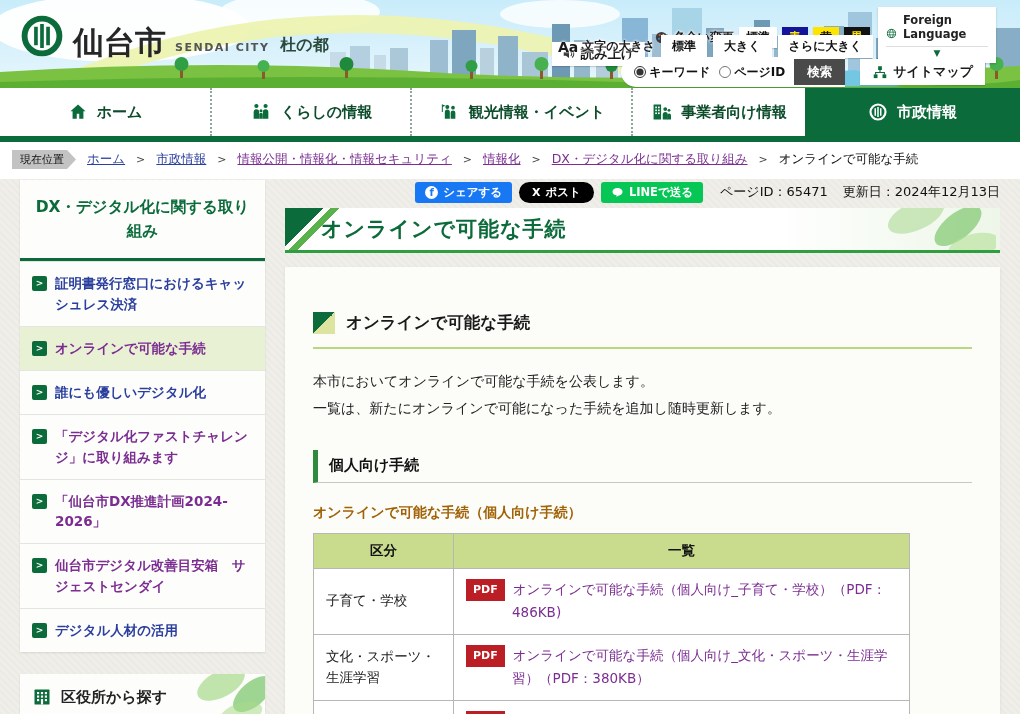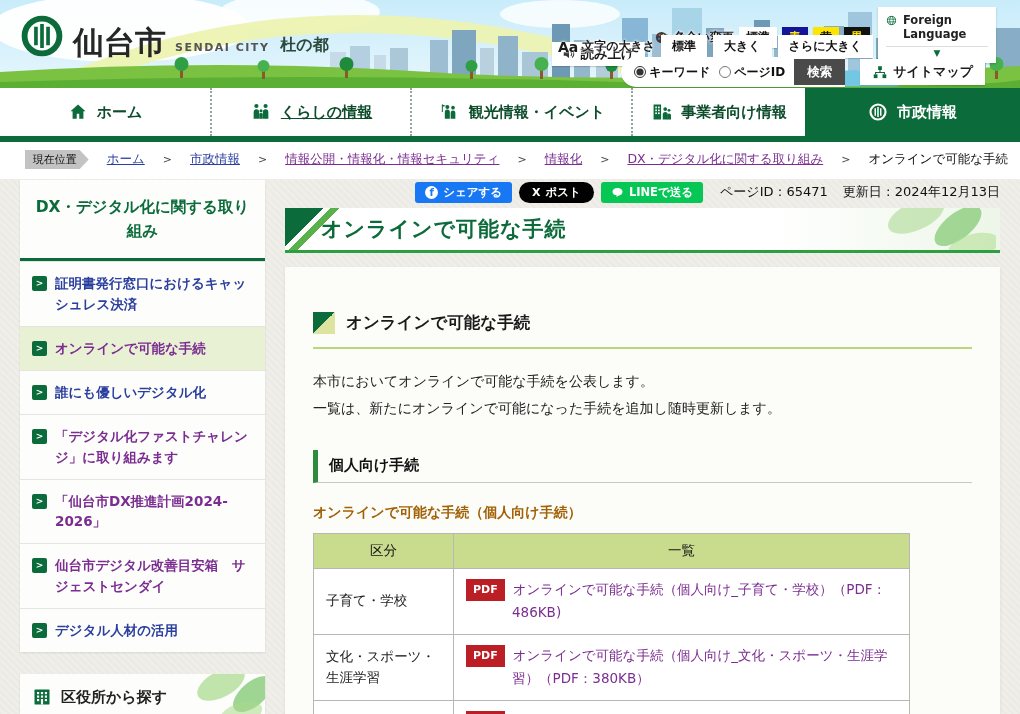--- a/index.html
+++ b/index.html
@@ -22,40 +22,40 @@
   .wbtn { background:#fff; display:flex; align-items:center; gap:5px; padding:3px 10px; font-weight:bold; color:#1b1b1b; box-shadow:0 1px 1px rgba(0,0,0,.15); }
   .color-group { display:flex; align-items:center; gap:5px; }
   .tool-label { font-weight:bold; color:#1b1b1b; text-shadow:0 0 3px #fff,0 0 3px #fff; display:flex; align-items:center; gap:4px; }
   .chip { padding:2px 7px; font-weight:bold; font-size:12px; box-shadow:0 1px 1px rgba(0,0,0,.15); }
   .chip-std { background:#fff; color:#111; }
   .chip-blue { background:#14149a; color:#ffe400; }
   .chip-yellow { background:#ffe400; color:#111; }
   .chip-black { background:#121212; color:#ffe400; }
   .size-chip { background:#fff; padding:3px 11px; font-weight:bold; color:#111; box-shadow:0 1px 1px rgba(0,0,0,.15); }
   .fl-box { position:absolute; top:7px; right:24px; width:118px; background:#fff; padding:6px 8px 3px; box-shadow:0 1px 2px rgba(0,0,0,.2); }
-  .fl-top { display:flex; align-items:flex-start; gap:6px; font-weight:bold; font-size:11.5px; color:#222; }
+  .fl-top { display:flex; align-items:flex-end; gap:6px; font-weight:bold; font-size:11.5px; color:#222; }
   .fl-caret { border-top:1px solid #ddd; margin-top:5px; text-align:center; color:#0b6b3a; font-size:9px; line-height:13px; }
   .search-pill { display:flex; align-items:center; background:#fff; border-radius:15px 0 0 15px; padding:2px 0 2px 13px; box-shadow:0 1px 1px rgba(0,0,0,.15); }
   .radio-lab { display:flex; align-items:center; gap:3px; font-weight:bold; margin-right:9px; color:#111; }
   .radio-lab input { width:12px; height:12px; accent-color:#333; }
   .search-input { width:148px; height:24px; border:1px solid #b9b9b9; font-size:12px; padding:0 7px; color:#333; }
   .search-btn { background:#4a4a4a; color:#fff; border:none; font-size:12.5px; font-weight:bold; height:26px; padding:0 13px; cursor:pointer; }
   .sitemap-btn { margin-left:15px; height:26px; padding:0 12px; font-size:13px; }
 
   
   .gnav { display:flex; background:#fff; height:48px; }
   .gnav-item { display:flex; align-items:center; justify-content:center; gap:9px; font-size:15px; font-weight:bold; color:#0d4d2c; border-left:2px dotted #8fa89a; }
   .gnav-item:first-child { border-left:none; }
-  .gi-home{width:210px;} .gi-living{width:200px;text-decoration:underline;} .gi-tour{width:221px;} .gi-biz{width:174px;} .gi-city{flex:1;}
+  .gi-home{width:210px;} .gi-living{width:200px;} .gi-tour{width:221px;} .gi-biz{width:174px;} .gi-city{flex:1;}
   .gnav-item.active { background:#0b6b3a; color:#fff; border-left:none; }
   .gnav-item svg { flex:none; }
   .gnav-bar { height:6px; background:#0b6b3a; }
 
   
-  .breadcrumb { background:#fff; padding:8px 12px 10px; font-size:12.5px; display:flex; align-items:center; gap:18px; white-space:nowrap; color:#333;justify-content:flex-end; }
+  .breadcrumb { background:#fff; padding:8px 12px 10px; font-size:12.5px; display:flex; align-items:center; gap:11px; white-space:nowrap; color:#333; }
   .crumb-label { background:#c3c3c3; color:#111; font-size:11px; padding:2px 12px 2px 8px; clip-path:polygon(0 0,86% 0,100% 50%,86% 100%,0 100%); flex:none; }
   .crumb-link { text-decoration:underline; }
   .c-blue { color:#2b3f9e; } .c-purple { color:#7b2d91; }
   .crumb-sep { color:#444; font-size:11px; }
   .crumb-cur { color:#111; }
 
   
   .body-area { display:flex; gap:20px; padding:1px 20px 0; align-items:flex-start;
     background:repeating-linear-gradient(45deg, rgba(0,0,0,.016) 0 2px, transparent 2px 5px), #efeee9; }
 
@@ -89,21 +89,21 @@
 
   .panel { background:#fcfcf9; margin-top:14px; padding:45px 28px 60px; box-shadow:0 1px 3px rgba(0,0,0,.08); min-height:470px; }
   .sec-head { display:flex; align-items:center; gap:11px; border-bottom:2px solid #b9d77c; padding-bottom:13px; }
   .sec-marker { flex:none; width:22px; height:22px; background:linear-gradient(135deg,#0b6b3a 0 50%,#dde4a0 50% 100%); }
   .sec-title { font-size:16.5px; font-weight:bold; color:#191919; }
   .paras { margin-top:19px; font-size:14px; color:#222; line-height:1.95; }
   .subsec { margin-top:27px; border-left:5px solid #2e8b3e; border-bottom:1px solid #c7c7c7; padding:6px 0 7px 11px; font-size:15px; font-weight:bold; color:#111; }
   .tbl-caption { margin-top:21px; font-size:14px; font-weight:bold; color:#a16207; }
   table { margin-top:11px; border-collapse:collapse; width:597px; font-size:13.5px; table-layout:fixed; }
   th,td { border:1px solid #b7b7b3; }
-  th { background:#c9dc8e; padding:8px 6px; font-weight:normal; color:#111; text-align:center; }
+  th { background:#c9dc8e; padding:8px 6px; font-weight:bold; color:#111; text-align:center; }
   th.col-cat, td.cat { width:140px; }
   td { background:#fff; padding:9px 12px; color:#222; line-height:1.75; vertical-align:middle; }
   td.cat { line-height:1.6; }
   .link-cell { padding-left:46px; text-indent:-46px; }
   .pdf { display:inline-block; text-indent:0; background:#bb1e24; color:#fff; font-size:11px; font-weight:bold; padding:1px 7px 2px; margin-right:8px; vertical-align:1px; }
   td a { color:#7b2d91; }
 </style>
 </head>
 <body>
 

